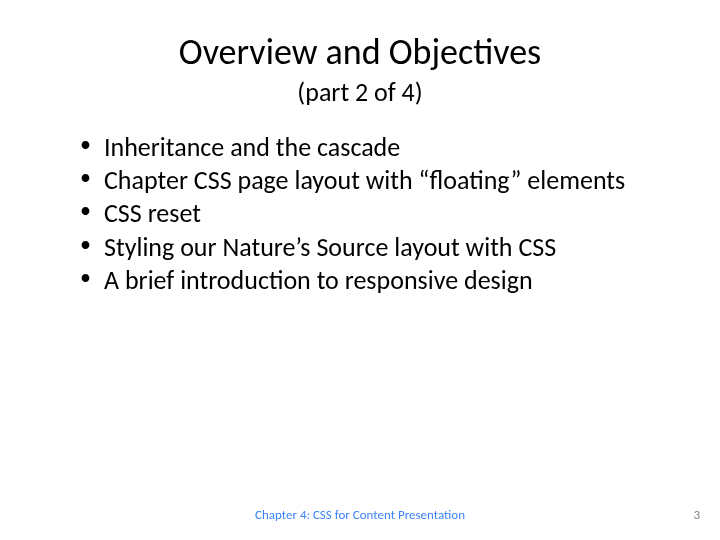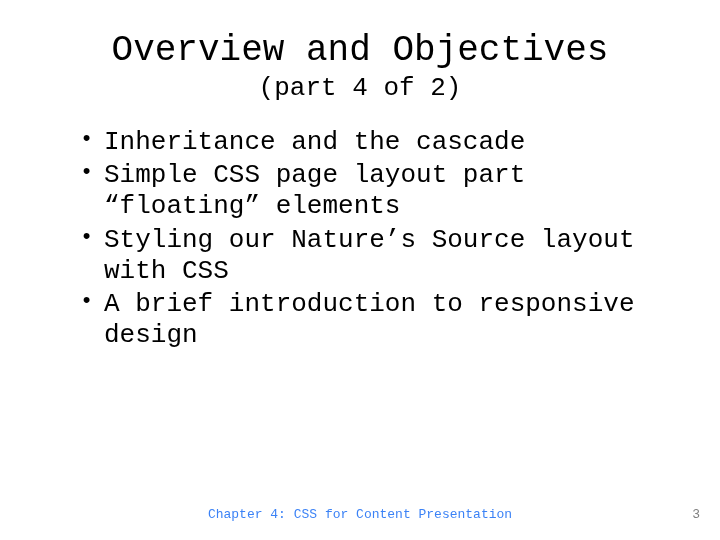--- a/index.html
+++ b/index.html
@@ -1,19 +1,18 @@
 <!DOCTYPE html>
 <html><head>
   <meta charset="utf-8">
   <style>
     * {
       margin: 0;
       padding: 0;
       box-sizing: border-box;
-      font-family: Liberation Mono, monospace;
     }
     body {
       width: 720px;
       height: 540px;
       background: #ffffff;
       font-family: Calibri, "Segoe UI", Arial, sans-serif;
       color: #000000;
       position: relative;
       overflow: hidden;
     }
@@ -69,22 +68,23 @@
       right: 20px;
       font-size: 13px;
       color: #7f7f7f;
     }
   </style>
 </head>
 <body>
 
 <div class="slide">
   <h1 class="title">Overview and Objectives</h1>
-  <h2 class="subtitle">(part 4 of 2)</h2>
+  <h2 class="subtitle">(part 2 of 4)</h2>
   <ul class="bullets">
     <li>Inheritance and the cascade</li>
-    <li>Simple CSS page layout part “floating” elements</li>
+    <li>Chapter CSS page layout with “floating” elements</li>
+    <li>CSS reset</li>
     <li>Styling our Nature’s Source layout with CSS</li>
     <li>A brief introduction to responsive design</li>
   </ul>
   <div class="footer">Chapter 4: CSS for Content Presentation</div>
   <div class="page-number">3</div>
 </div>
 
 </body></html>

